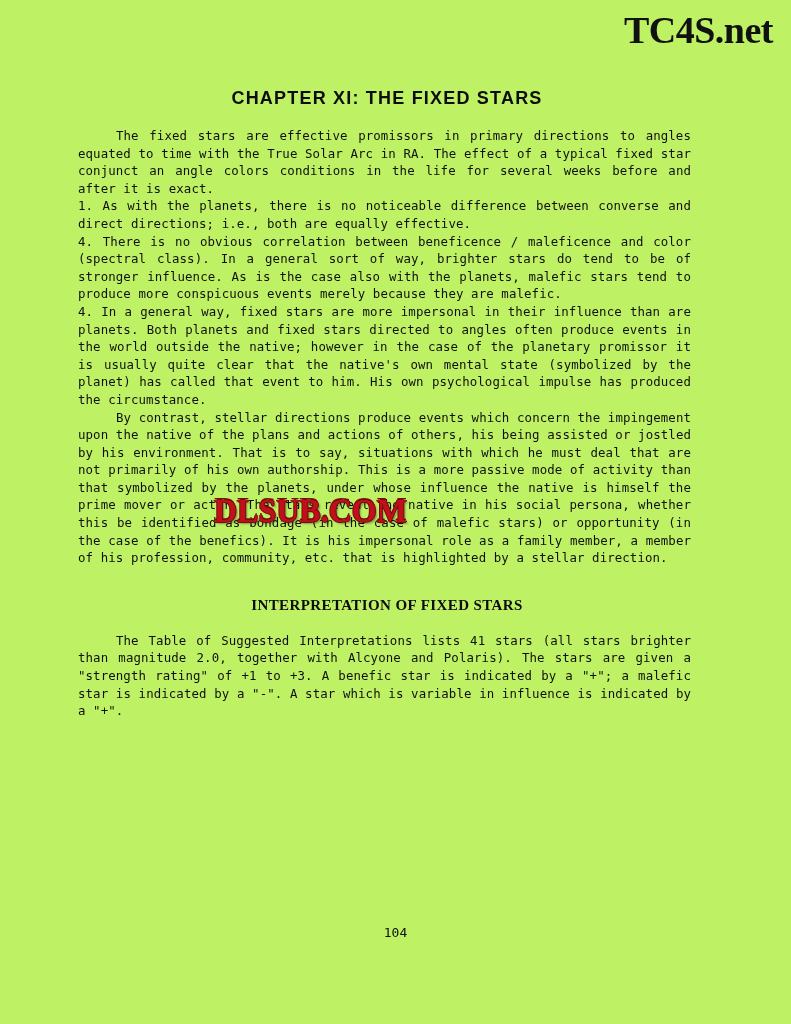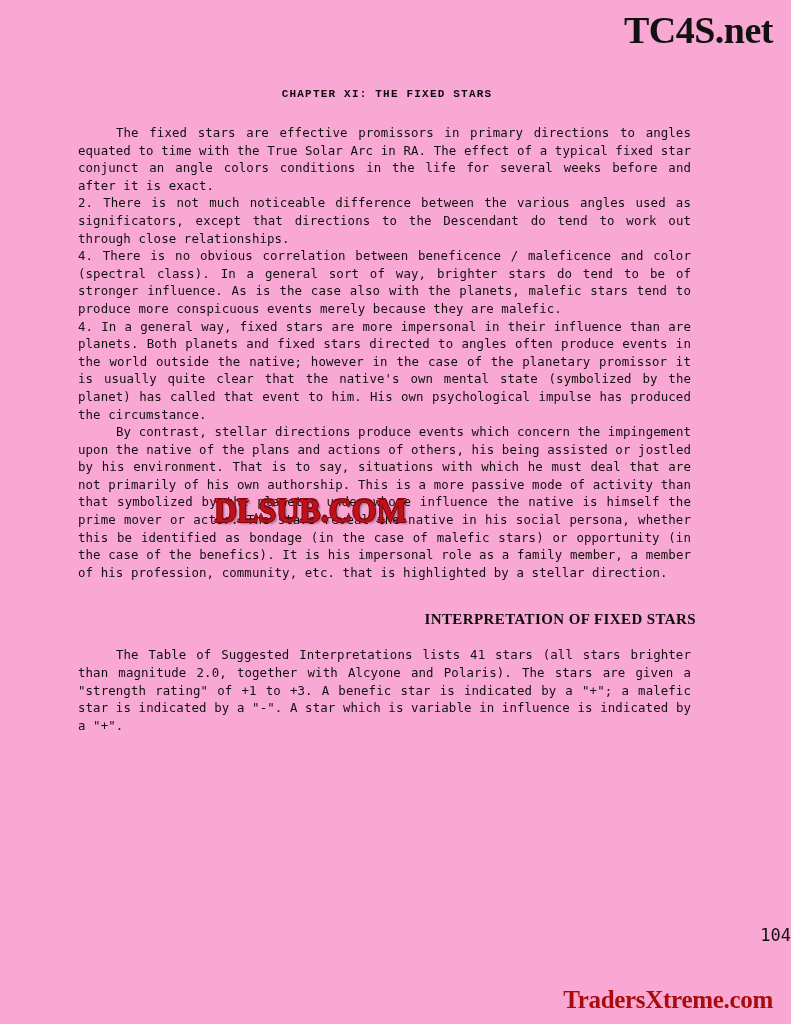--- a/index.html
+++ b/index.html
@@ -10,21 +10,21 @@
   body {
     width: 791px;
     height: 1024px;
     position: relative;
     font-family: "DejaVu Sans Mono", monospace;
     overflow: hidden;
   }
   .page {
     position: absolute;
     inset: 0;
-    background: #f9a8d4;
+    background: #bef264;
   }
   
   .wm-top {
     position: absolute;
     top: 8px;
     right: 18px;
     font-family: "Liberation Serif", serif;
     font-weight: bold;
     font-size: 38px;
     color: #111;
@@ -59,82 +59,81 @@
       2px 2px 2px rgba(0,0,0,0.35);
     transform: scaleY(1.05);
   }
   .content {
     position: absolute;
     left: 78px;
     top: 88px;
     width: 618px;
   }
   h1.chapter {
-    font-family: Liberation Mono, monospace;
-    font-size: 11px;
+    font-family: Liberation Sans, sans-serif;
+    font-size: 18px;
     font-weight: bold;
     letter-spacing: 1.2px;
     text-align: center;
-    margin: 0 0 24px 0;
+    margin: 0 0 18px 0;
     color: #0d0d0d;
   }
   h2.section {
     font-family: "Liberation Serif", serif;
     font-size: 15px;
     font-weight: bold;
     letter-spacing: 0.4px;
-    text-align: right;
+    text-align: center;
     margin: 30px 0 18px 0;
     color: #0d0d0d;
   }
   p.para {
     font-size: 12.4px;
     line-height: 17.6px;
     margin: 0 5px 0 0;
     color: #101010;
     text-align: justify;
     letter-spacing: 0.1px;
     white-space: normal;
   }
   p.indent {
     text-indent: 38px;
   }
   .page-number {
     position: absolute;
     left: 0;
     right: 0;
     top: 925px;
-    text-align: right;
-    font-size: 17px;
+    text-align: center;
+    font-size: 13px;
     color: #101010;
     font-family: "DejaVu Sans Mono", monospace;
   }
 </style>
 </head>
 <body>
 
 <div class="page">
 
   <div class="wm-top">TC4S.net</div>
 
   <div class="content">
 
     <h1 class="chapter">CHAPTER XI:  THE FIXED STARS</h1>
 
     <p class="para indent">The fixed stars are effective promissors in primary directions to angles equated to time with the True Solar Arc in RA. The effect of a typical fixed star conjunct an angle colors conditions in the life for several weeks before and after it is exact.</p>
-    <p class="para">2. There is not much noticeable difference between the various angles used as significators, except that directions to the Descendant do tend to work out through close relationships.</p>
+    <p class="para">1. As with the planets, there is no noticeable difference between converse and direct directions; i.e., both are equally effective.</p>
     <p class="para">4.   There is no obvious correlation between beneficence / maleficence and color (spectral class).   In a general sort of way, brighter stars do tend to be of stronger influence.   As is the case also with the planets, malefic stars tend to produce more conspicuous events merely because they are malefic.</p>
     <p class="para">4.  In a general way, fixed stars are more impersonal in their influence than are planets.  Both planets and fixed stars directed to angles often produce events in the world outside the native; however in the case of the planetary promissor it is usually quite clear that the native's own mental state (symbolized by the planet) has called that event to him.  His own psychological impulse has produced the circumstance.</p>
     <p class="para indent">By contrast, stellar directions produce events which concern the impingement upon the native of the plans and actions of others, his being assisted or jostled by his environment.  That is to say, situations with which he must deal that are not primarily of his own authorship.  This is a more passive mode of activity than that symbolized by the planets, under whose influence the native is himself the prime mover or actor.  The stars reveal the native in his social persona, whether this be identified as bondage (in the case of malefic stars) or opportunity (in the case of the benefics).  It is his impersonal role as a family member, a member of his profession, community, etc. that is highlighted by a stellar direction.</p>
 
     <h2 class="section">INTERPRETATION OF FIXED STARS</h2>
 
     <p class="para indent">The Table of Suggested Interpretations lists 41 stars (all stars brighter than magnitude 2.0, together with Alcyone and Polaris).  The stars are given a "strength rating" of +1 to +3. A benefic star is indicated by a "+"; a malefic star is indicated by a "-".  A star which is variable in influence is indicated by a "+".</p>
 
   </div>
 
   <div class="page-number">104</div>
 
   <div class="wm-center">DLSUB.COM</div>
 
-  <div class="wm-bottom">TradersXtreme.com</div>
 
 </div>
 
 </body></html>

